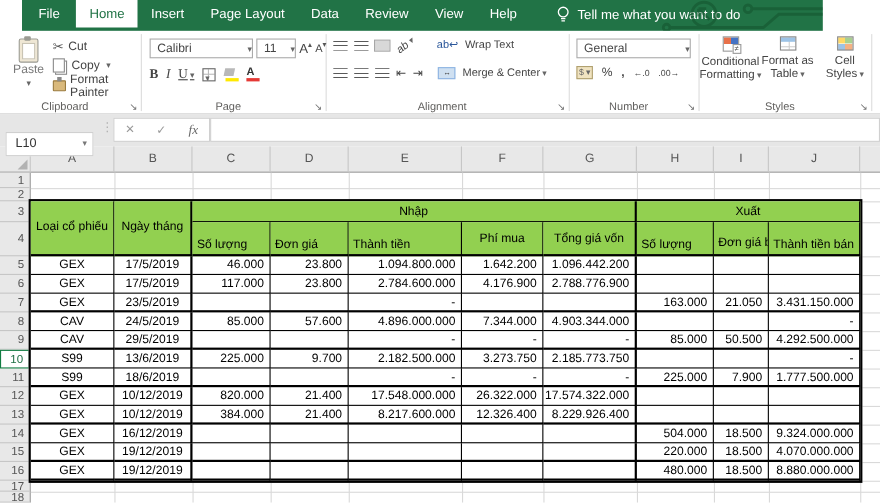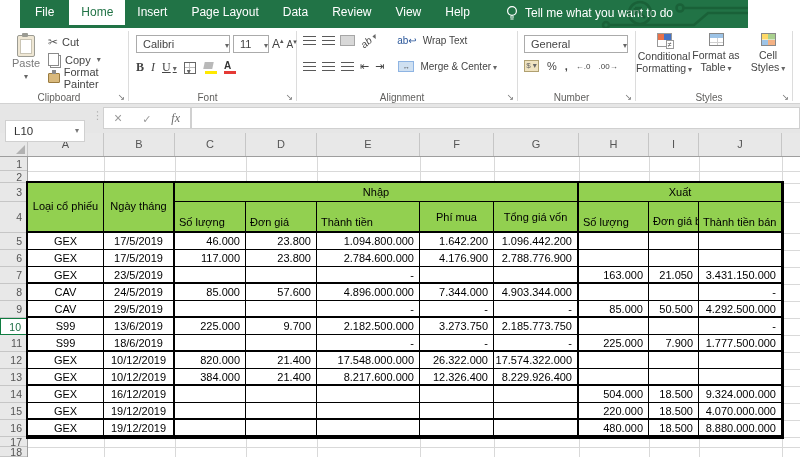--- a/index.html
+++ b/index.html
@@ -220,21 +220,21 @@
       <span class="shrink-a">A<span class="tiny-tri">▾</span></span>
     </div>
     <div class="f-row2">
       <span class="b-b">B</span>
       <span class="b-i">I</span>
       <span class="b-u dd">U</span>
       <span class="border-icon dd"></span>
       <span class="fill-icon dd"></span>
       <span class="fc-icon dd">A</span>
     </div>
-    <div class="grp-label">Font</div>
+    <div class="grp-label">Page</div>
     <div class="launcher">↘</div>
   </div>
   <div class="vsep"></div>
 
   <div class="group g-align">
     <div class="a-row1">
       <span class="lines"></span>
       <span class="lines"></span>
       <span class="lines hl-btn"></span>
       <span class="orient dd">ab</span>

